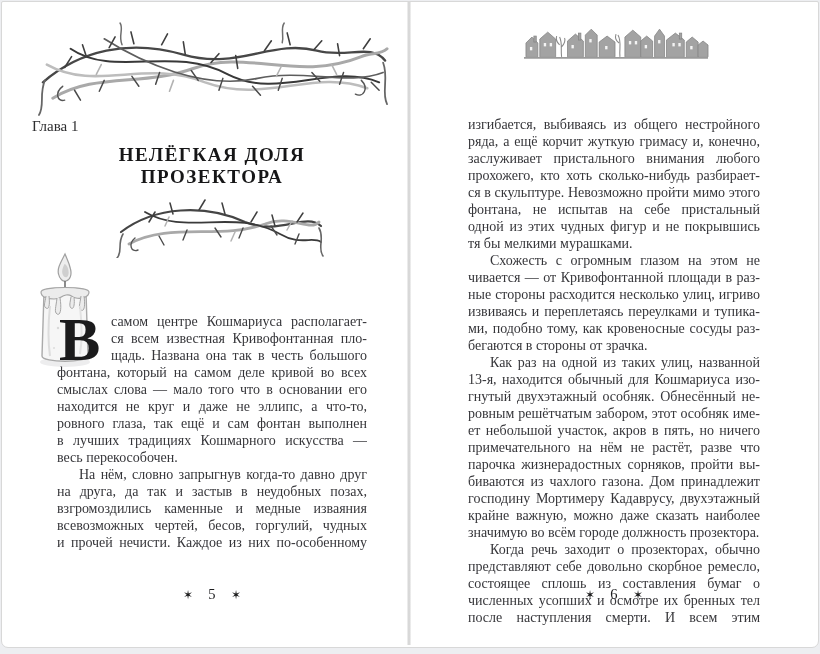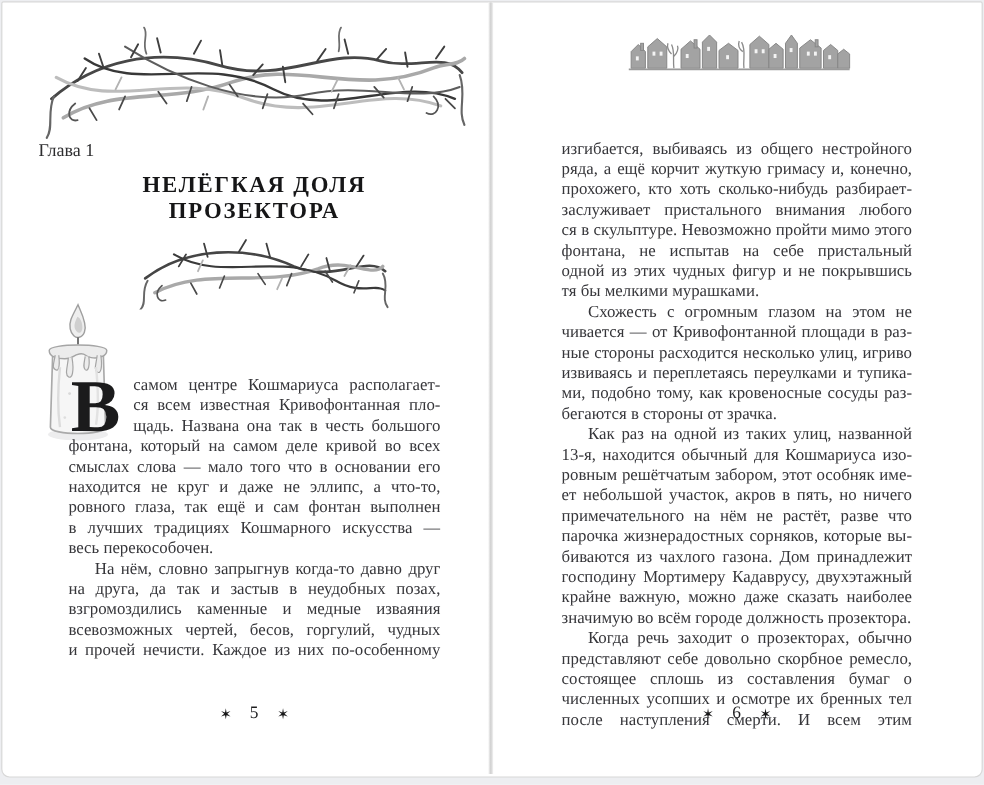--- a/index.html
+++ b/index.html
@@ -229,42 +229,43 @@
           <rect x="158" y="16" width="2.4" height="3.4"></rect>
         <rect x="170" y="19" width="2.4" height="3.4"></rect>
       </g>
       <path d="M2,31 H188" stroke="#9a9a9a" stroke-width="1.6" fill="none"></path>
     </svg>
 
     <div id="rp-text" class="textcol">
         <div class="para">
           <div class="tl">изгибается, выбиваясь из общего нестройного</div>
           <div class="tl">ряда, а ещё корчит жуткую гримасу и, конечно,</div>
+          <div class="tl">заслуживает пристального внимания любого</div>
           <div class="tl">прохожего, кто хоть сколько-нибудь разбирает-</div>
-          <div class="tl">заслуживает пристального внимания любого</div>
           <div class="tl">ся в скульптуре. Невозможно пройти мимо этого</div>
           <div class="tl">фонтана, не испытав на себе пристальный взгляд</div>
           <div class="tl">одной из этих чудных фигур и не покрывшись хо-</div>
           <div class="tl lastl">тя бы мелкими мурашками.</div>
         </div>
         <div class="para">
           <div class="tl ind">Схожесть с огромным глазом на этом не закан-</div>
           <div class="tl">чивается — от Кривофонтанной площади в раз-</div>
           <div class="tl">ные стороны расходится несколько улиц, игриво</div>
           <div class="tl">извиваясь и переплетаясь переулками и тупика-</div>
           <div class="tl">ми, подобно тому, как кровеносные сосуды раз-</div>
           <div class="tl lastl">бегаются в стороны от зрачка.</div>
         </div>
         <div class="para">
           <div class="tl ind">Как раз на одной из таких улиц, названной</div>
           <div class="tl">13-я, находится обычный для Кошмариуса изо-</div>
+          <div class="tl">гнутый двухэтажный особняк. Обнесённый не-</div>
           <div class="tl">ровным решётчатым забором, этот особняк име-</div>
           <div class="tl">ет небольшой участок, акров в пять, но ничего</div>
           <div class="tl">примечательного на нём не растёт, разве что</div>
-          <div class="tl">парочка жизнерадостных сорняков, которые вы-</div>
+          <div class="tl">парочка жизнерадостных сорняков, пройти вы-</div>
           <div class="tl">биваются из чахлого газона. Дом принадлежит</div>
           <div class="tl">господину Мортимеру Кадаврусу, двухэтажный</div>
           <div class="tl">крайне важную, можно даже сказать наиболее</div>
           <div class="tl lastl">значимую во всём городе должность прозектора.</div>
         </div>
         <div class="para">
           <div class="tl ind">Когда речь заходит о прозекторах, обычно</div>
           <div class="tl">представляют себе довольно скорбное ремесло,</div>
           <div class="tl">состоящее сплошь из составления бумаг о много-</div>
           <div class="tl">численных усопших и осмотре их бренных тел</div>

